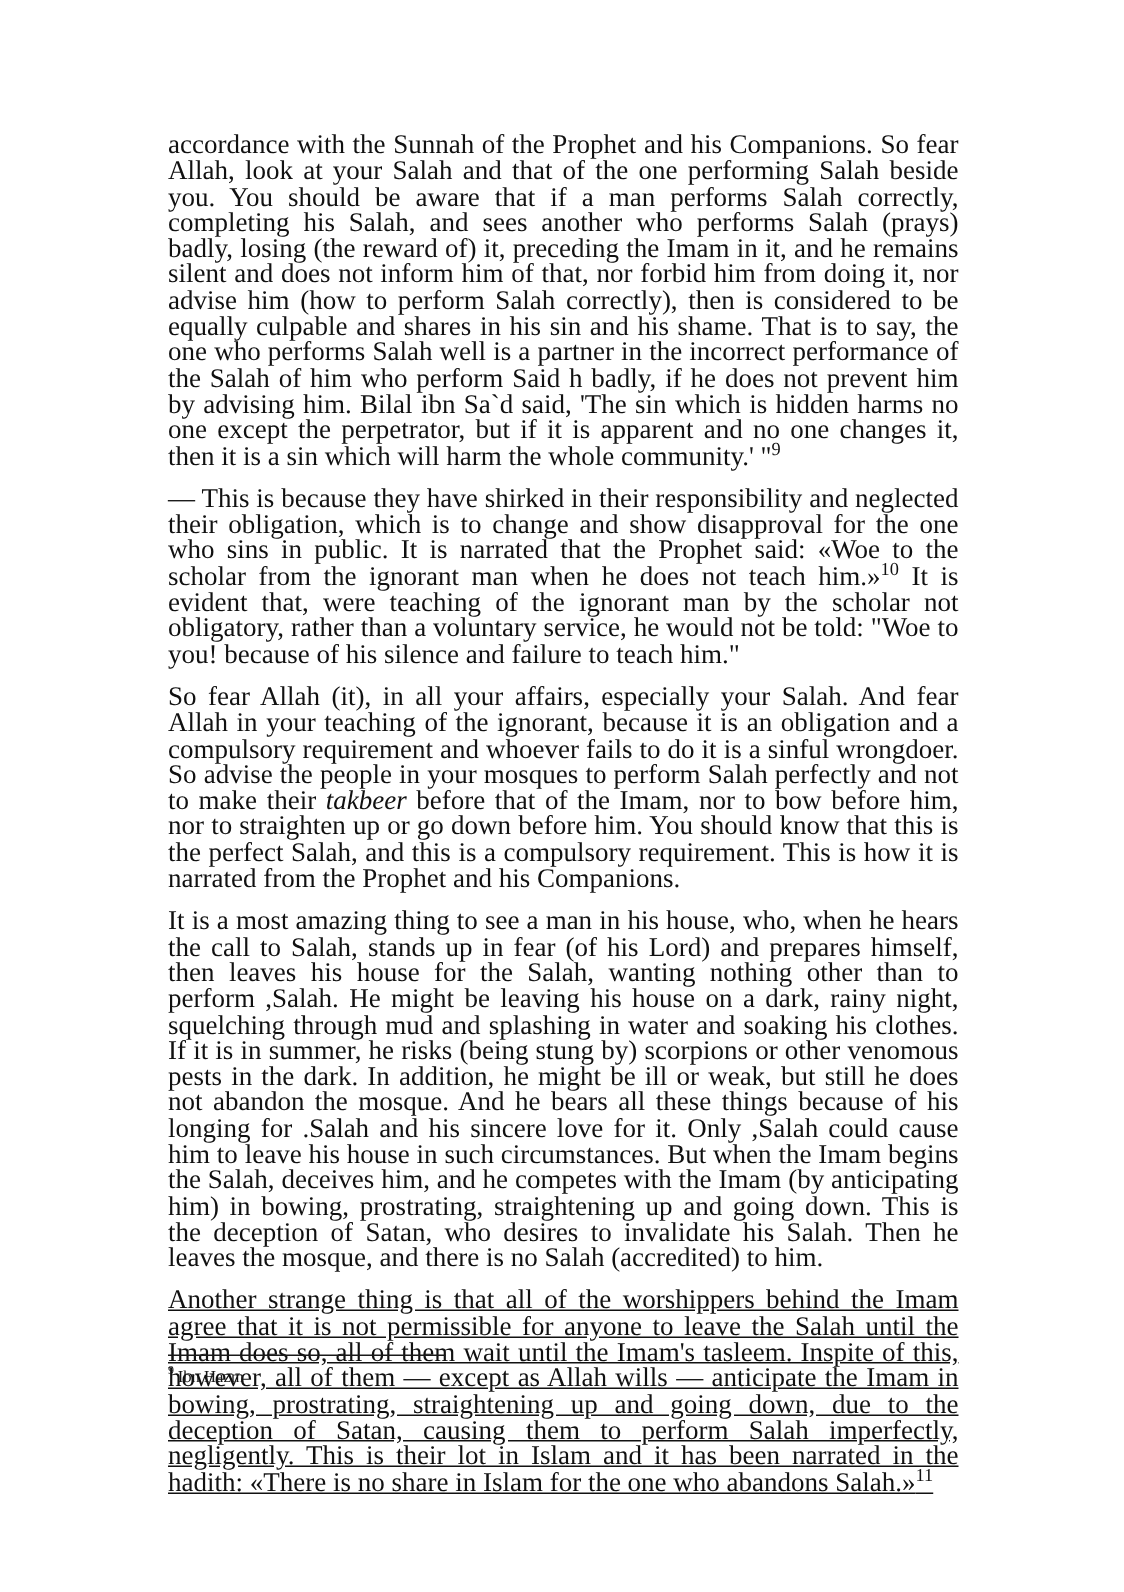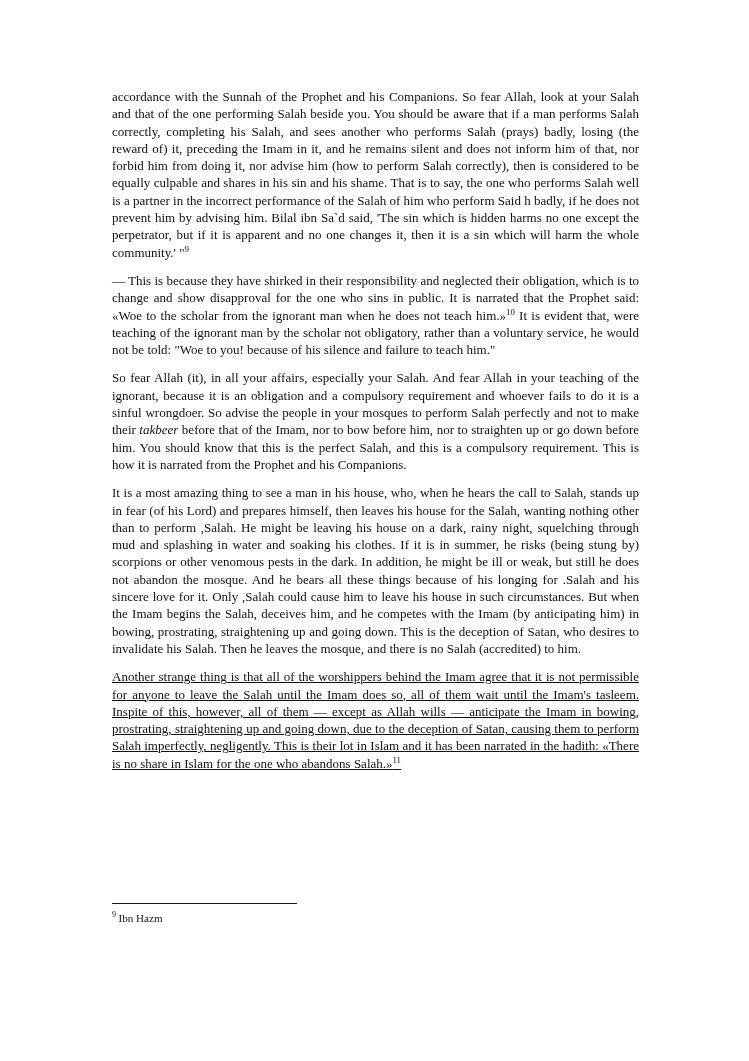--- a/index.html
+++ b/index.html
@@ -22,21 +22,21 @@
 
   .text-column {
     position: absolute;
     left: 112px;
     top: 88px;
     width: 527px;
   }
 
   .body-paragraph {
     margin: 0 0 11px 0;
-    font-size: 13px;
+    font-size: 18px;
     line-height: 17.3px;
     text-align: justify;
     text-justify: inter-word;
     color: #111111;
     -webkit-font-smoothing: antialiased;
   }
 
   .body-paragraph:last-child {
     margin-bottom: 0;
     text-decoration: underline;

